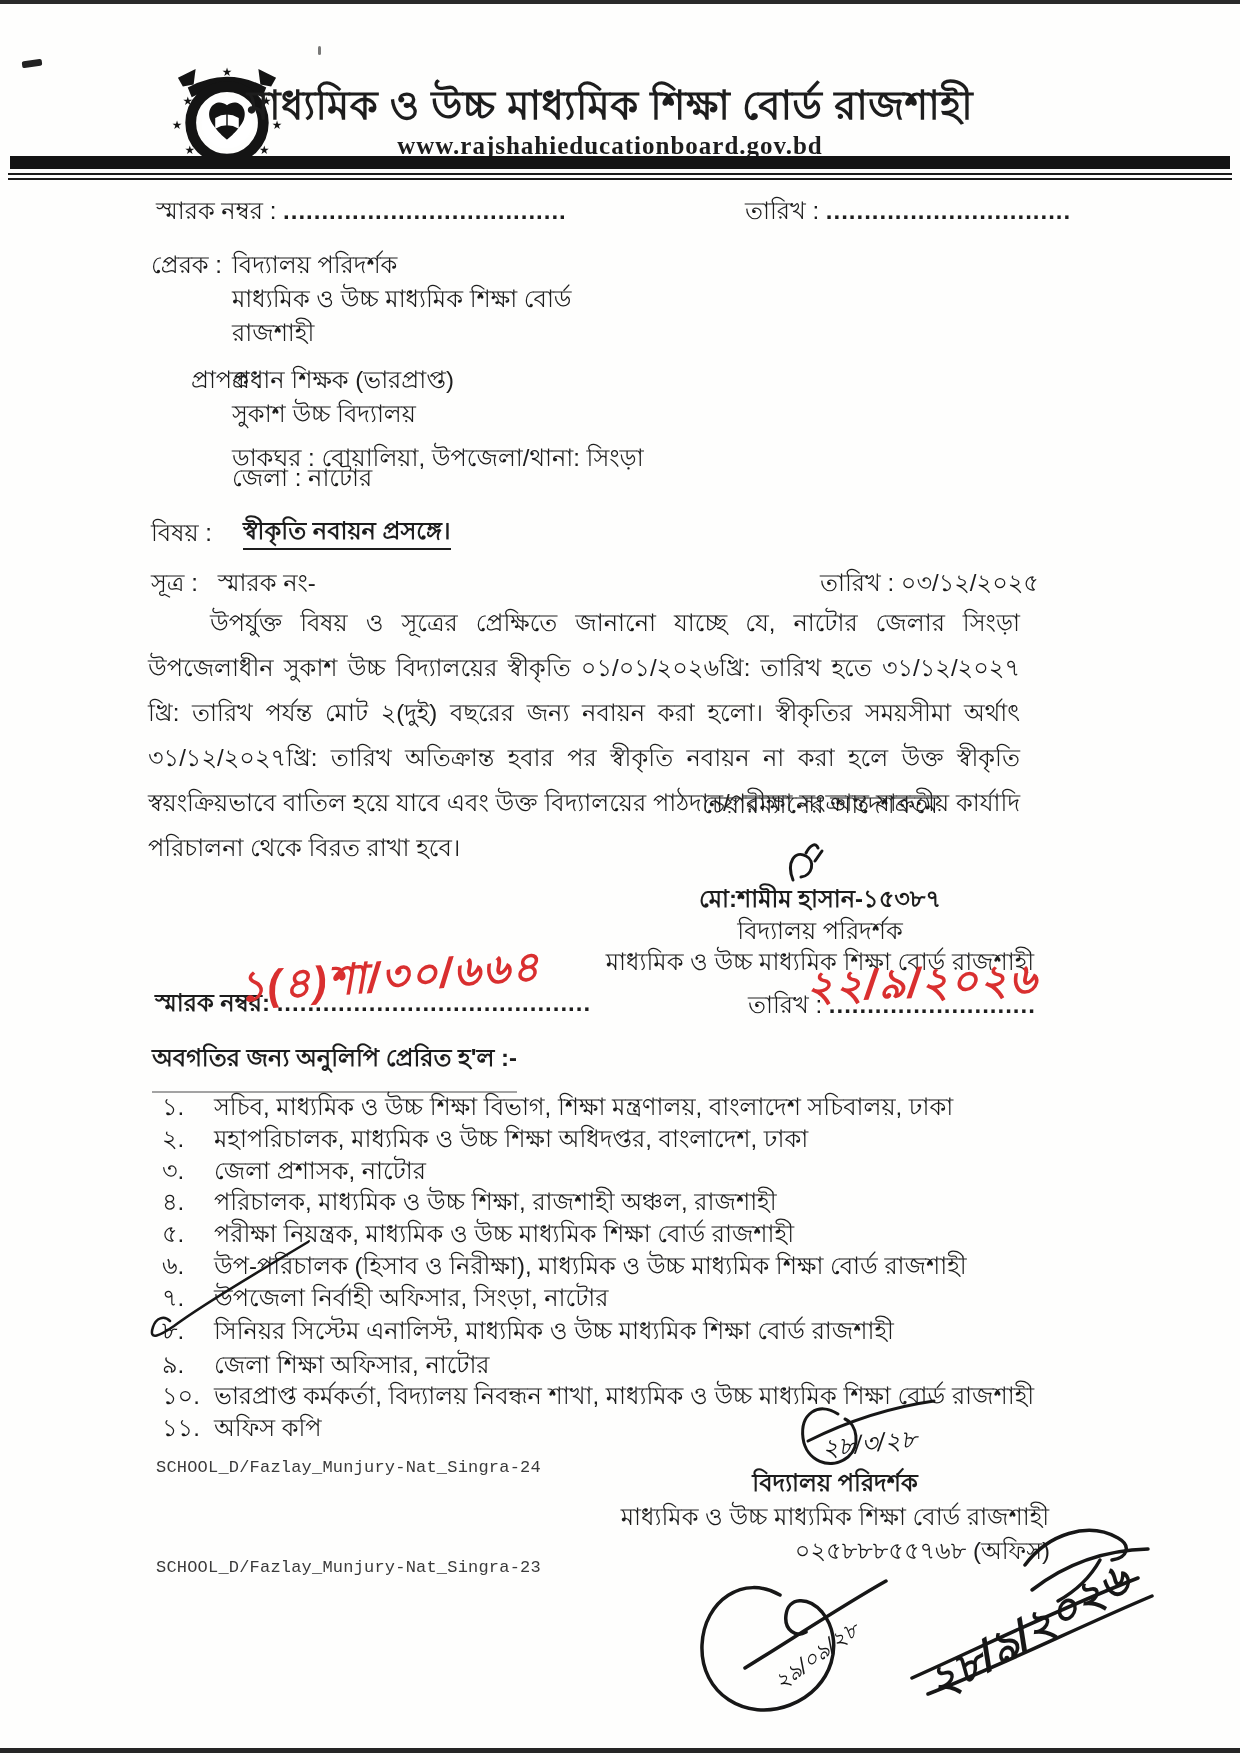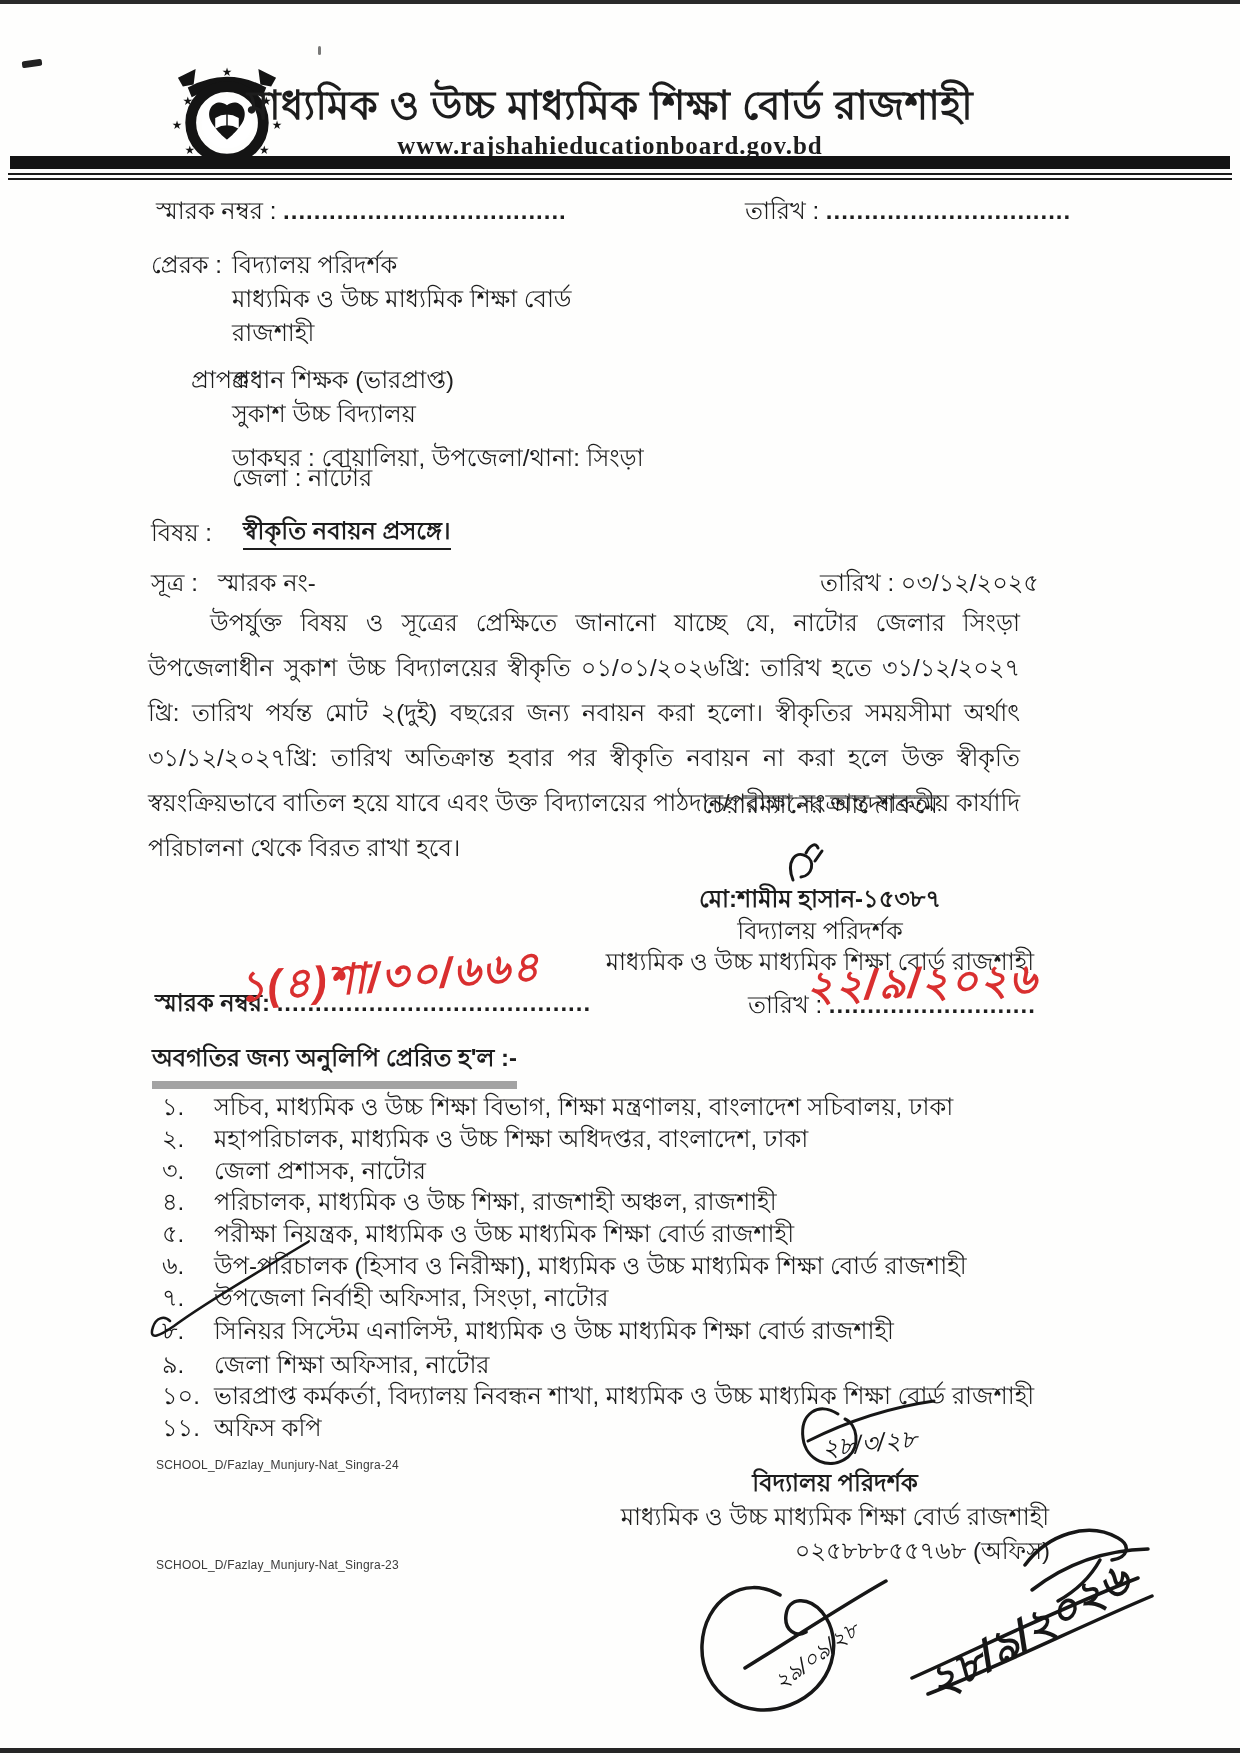--- a/index.html
+++ b/index.html
@@ -16,26 +16,26 @@
   .line-thin1{left:8px;top:173px;width:1224px;height:2px;background:#1b1b1b;}
   .line-thin2{left:8px;top:178px;width:1224px;height:2px;background:#1b1b1b;}
   .org-name{left:180px;top:74px;width:860px;text-align:center;font-size:40px;font-weight:bold;letter-spacing:.5px;}
   .website{left:180px;top:132px;width:860px;text-align:center;font-size:25px;font-weight:bold;letter-spacing:1px;font-family:"Liberation Serif","DejaVu Serif",serif;}
   .txt{font-size:24px;line-height:30px;white-space:nowrap;}
   .dots{font-weight:bold;letter-spacing:1px;}
   .subject-text{font-weight:bold;border-bottom:2px solid #1d1d1d;padding-bottom:2px;}
   .body-par{left:148px;top:600px;width:872px;font-size:24px;line-height:45px;text-align:justify;text-indent:62px;}
   .center-col{text-align:center;}
   .bold{font-weight:bold;}
-  .heading-underline{font-weight:bold;border-bottom:8px solid #a3a3a3;padding-bottom:10px;}
+  .heading-underline{font-weight:bold;border-bottom:2px solid #a3a3a3;padding-bottom:20px;}
   .copy-num{position:absolute;left:0;width:46px;}
   .copy-text{position:absolute;left:52px;white-space:nowrap;}
   .red-hand{color:#d92f2f;font-size:42px;font-weight:600;font-style:italic;white-space:nowrap;letter-spacing:2px;}
   .ink-hand{color:#171717;font-style:italic;white-space:nowrap;}
-  .footer-ref{font-family:Liberation Sans, sans-serif;font-size:12px;color:#3a3a3a;letter-spacing:.2px;}
+  .footer-ref{font-family:Liberation Mono, monospace;font-size:17px;color:#3a3a3a;letter-spacing:.2px;}
   .speck{background:#222;border-radius:2px;}
   svg{display:block;}
   .pen-overlay{left:0;top:0;pointer-events:none;}
 </style>
 </head>
 <body>
 
 <div class="page">
 
   <div class="abs rule-top"></div>

